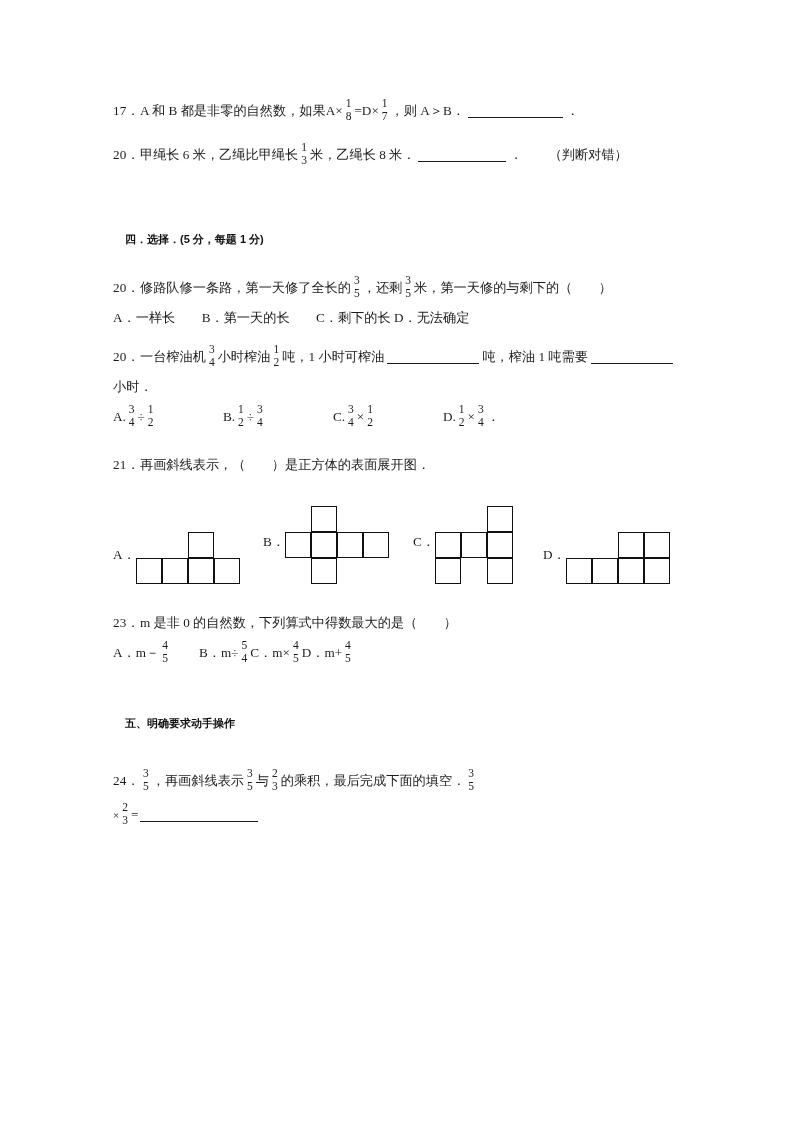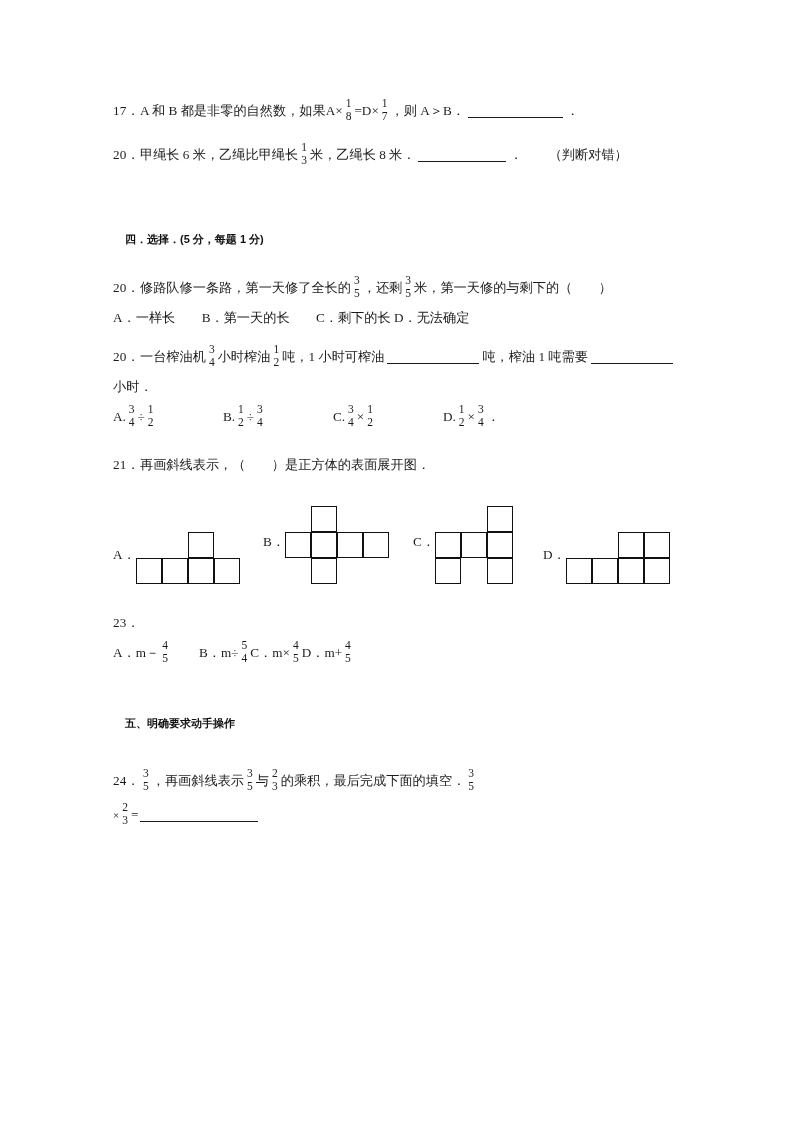--- a/index.html
+++ b/index.html
@@ -345,20 +345,21 @@
     </div>
 
     <div class="gap-sm"></div>
 
 
     <div class="gap-sm"></div>
 
     <div>
       <div class="qline">
         <span class="t num">23．</span>
+        <span class="t">m 是非 0 的自然数，下列算式中得数最大的是（　　）</span>
       </div>
       <div class="opts">
         <span class="opt" style="width:86px;align-items:center;">
           <span>A．m－</span>
           <span class="frac">
             <span class="nu">4</span>
             <span class="de">5</span>
           </span>
         </span>
         <span class="opt">

